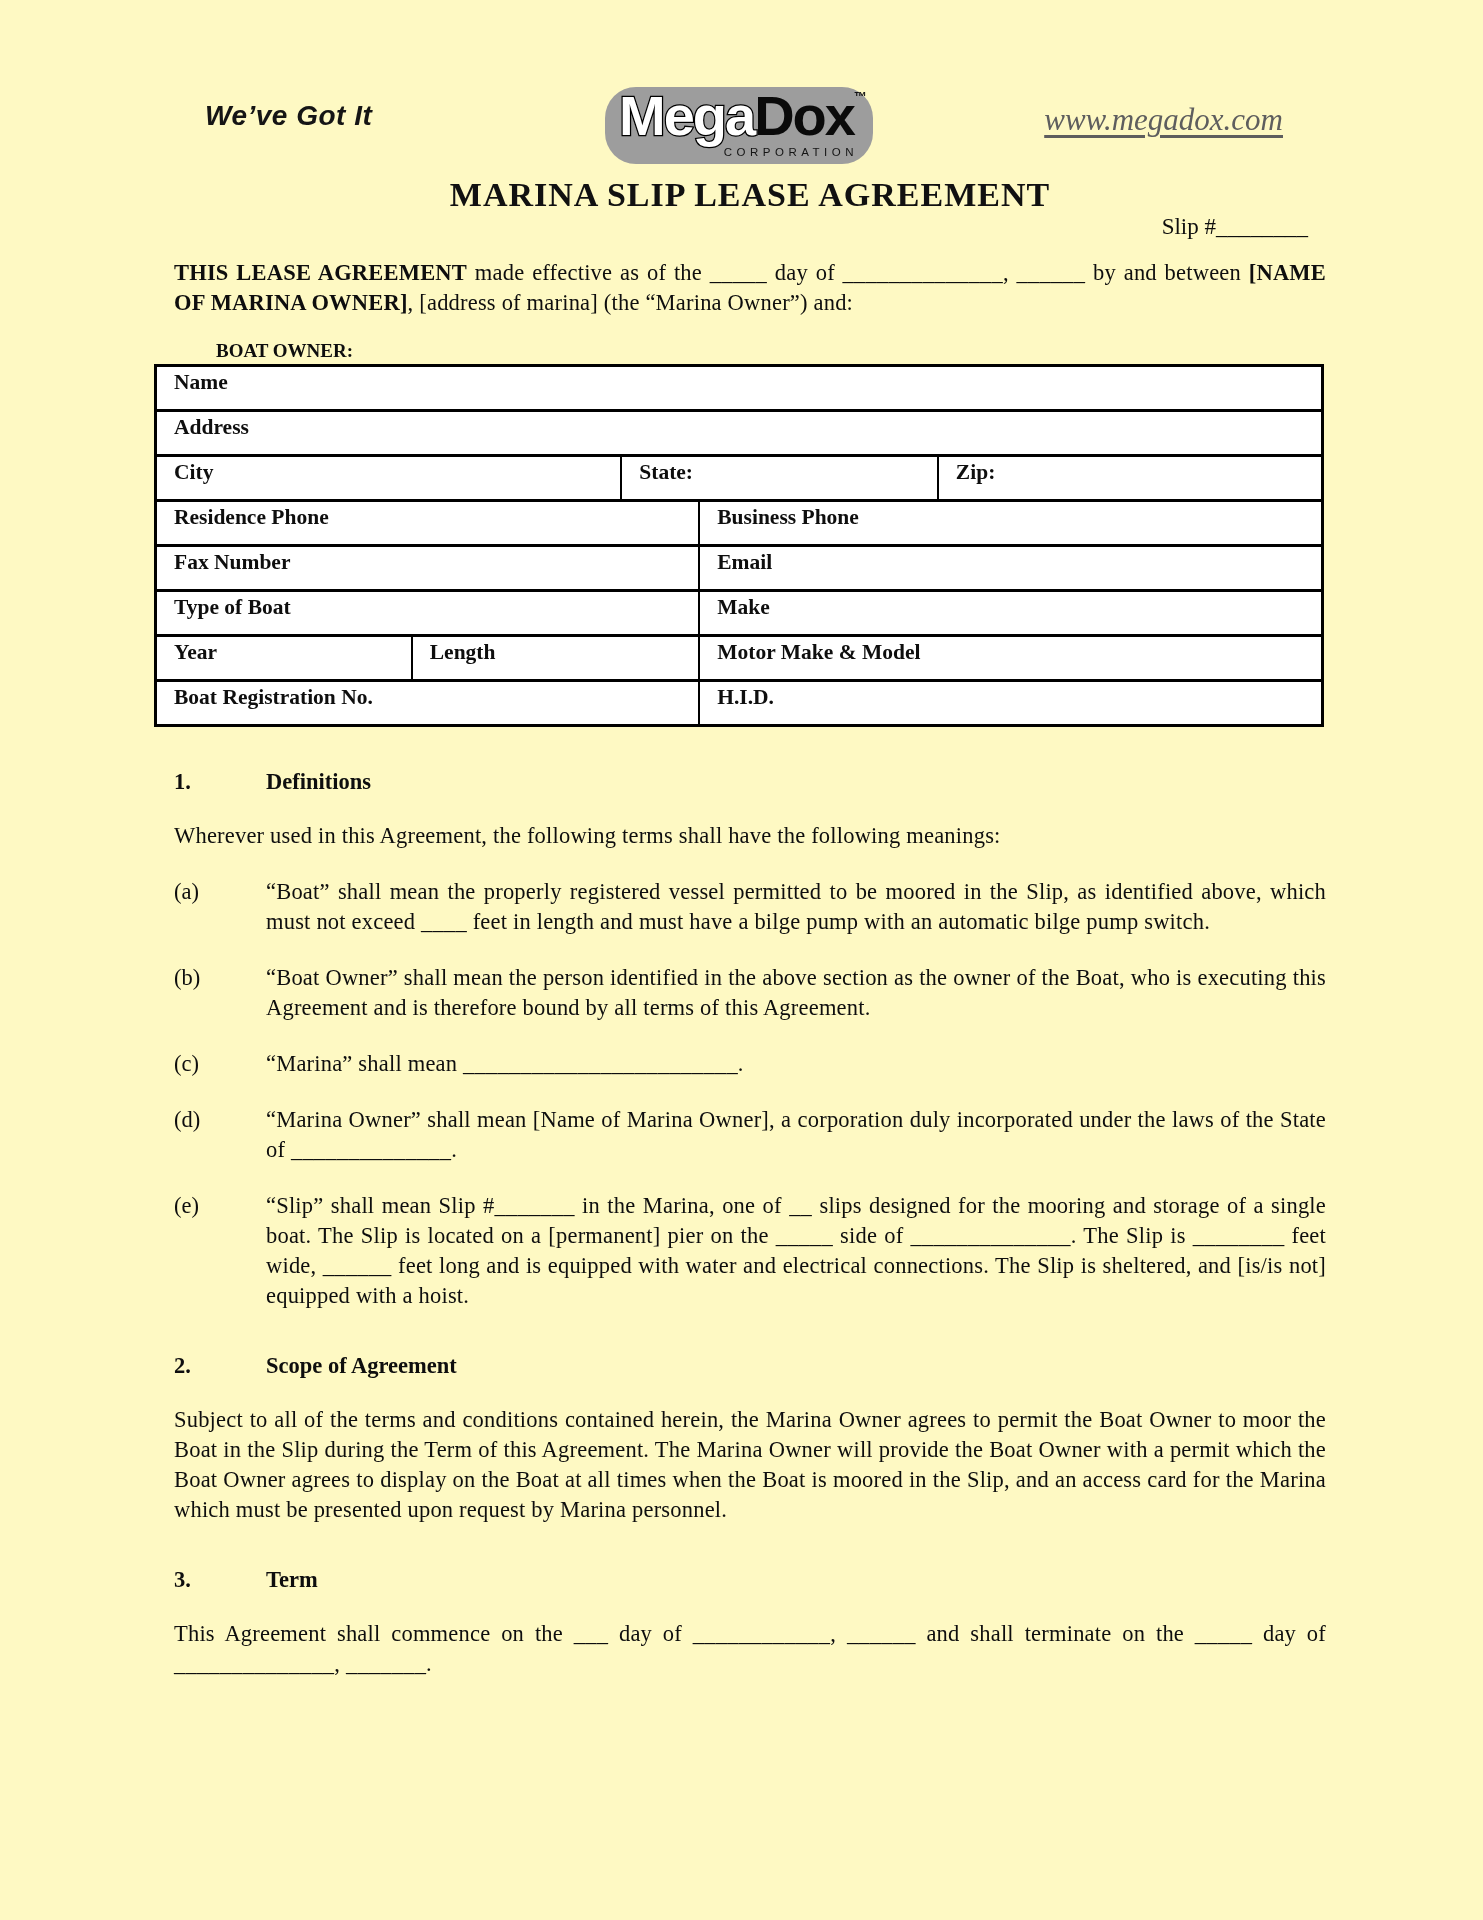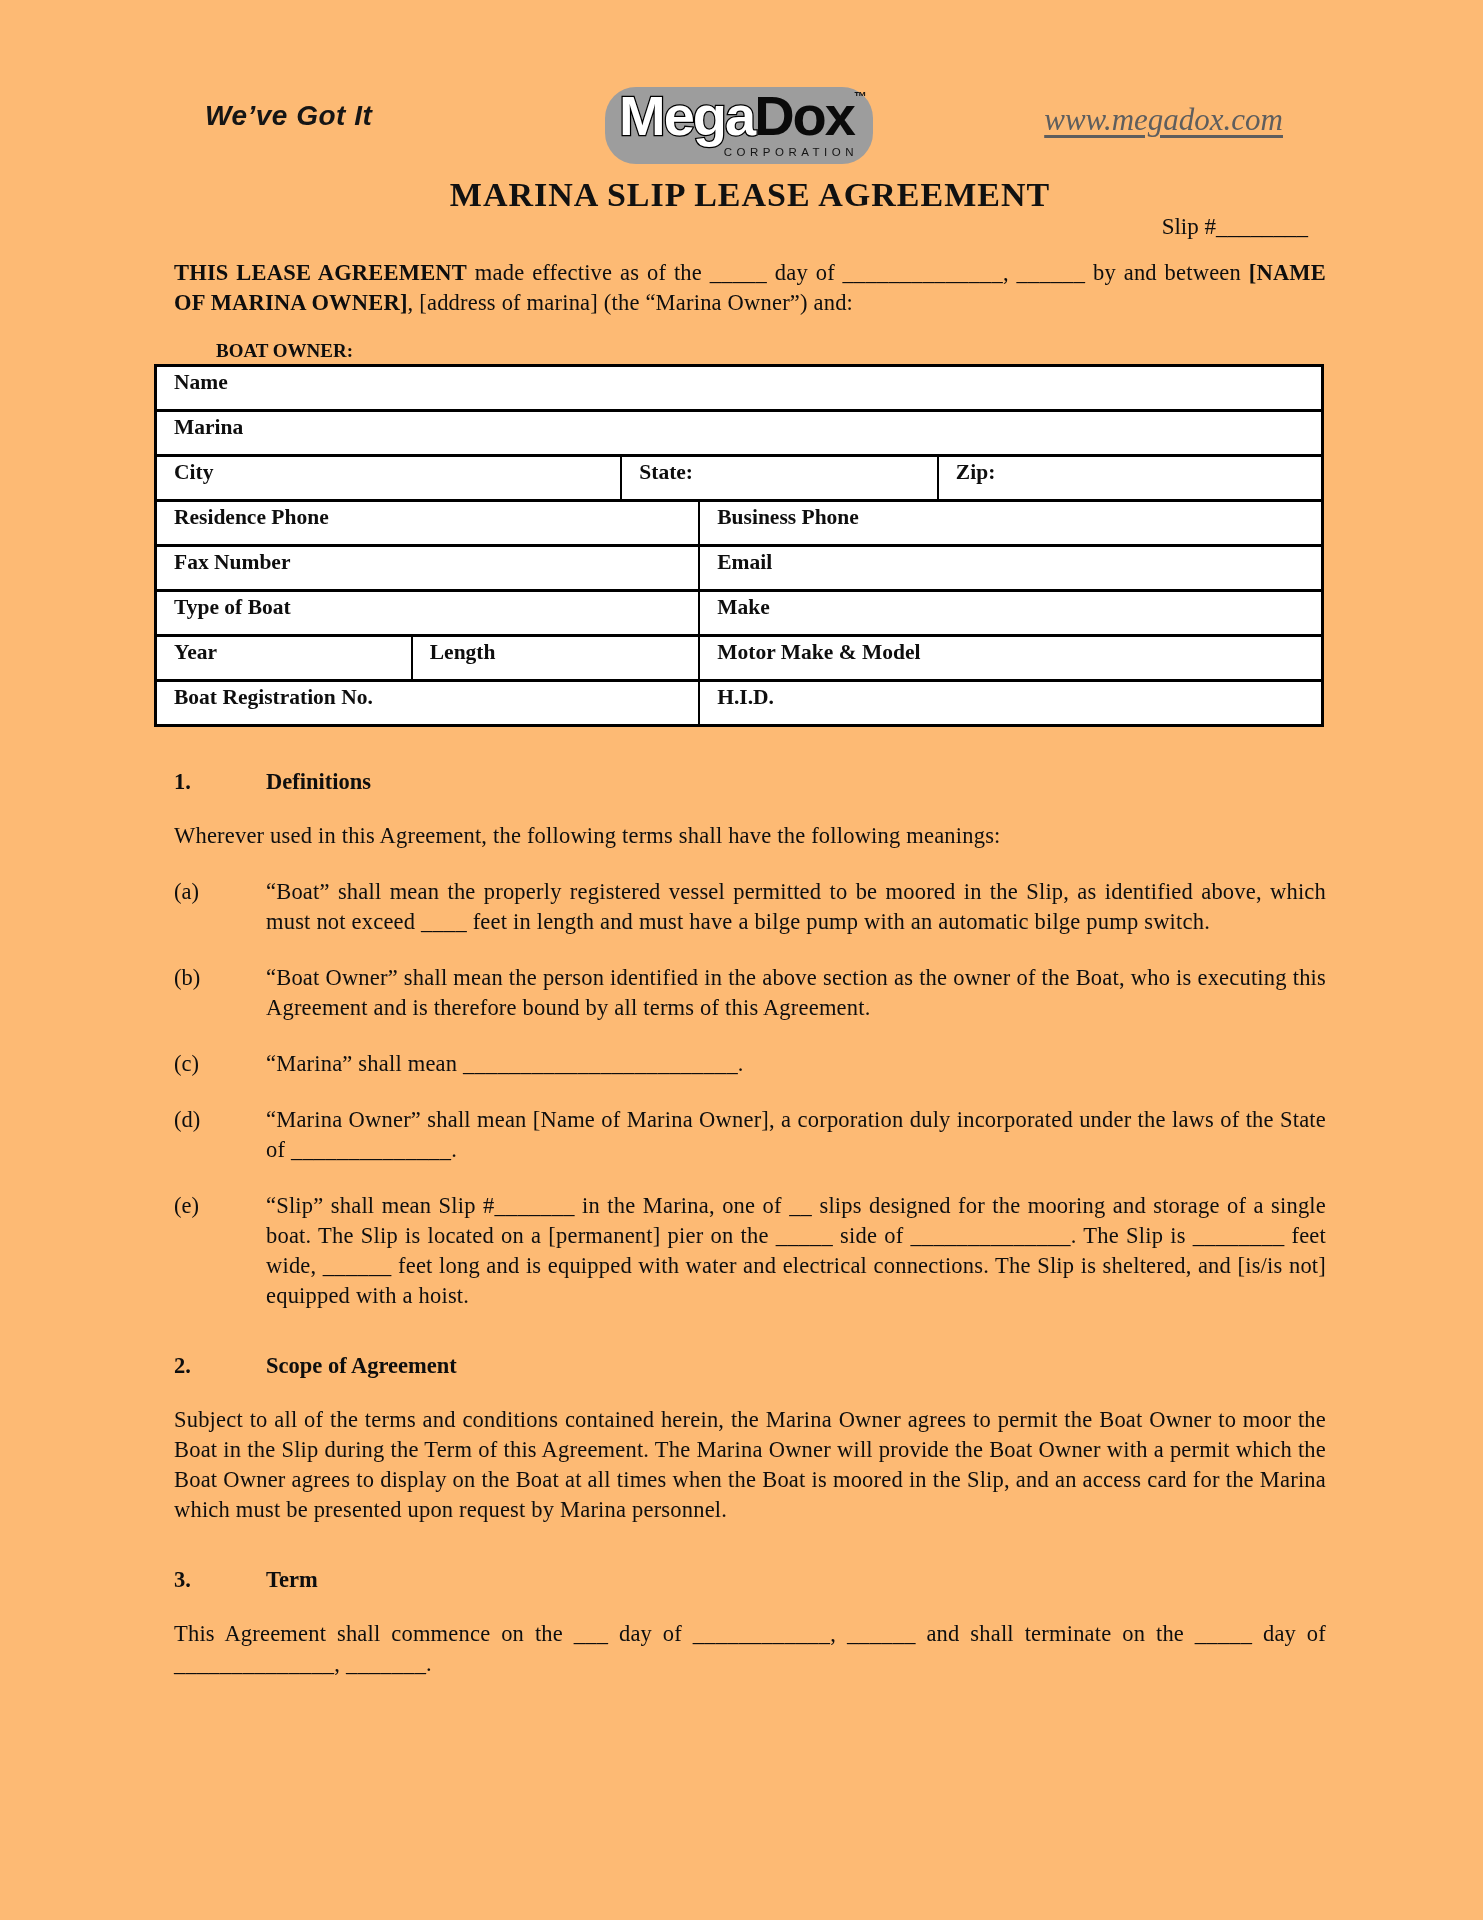--- a/index.html
+++ b/index.html
@@ -1,20 +1,20 @@
 <!DOCTYPE html>
 <html><head>
 <meta charset="utf-8">
 <style>
   html, body { margin: 0; padding: 0; background: #ffffff; }
   .page {
     position: relative;
     width: 1483px;
     height: 1920px;
-    background: #fdba74;
+    background: #fef9c3;
     color: #0e0e0e;
     font-family: "Liberation Serif", serif;
     overflow: hidden;
   }
 
   
   .tagline {
     position: absolute; left: 205px; top: 100px;
     font-family: "Liberation Sans", sans-serif;
     font-weight: 700; font-style: italic;
@@ -143,21 +143,21 @@
 
       <p class="body-text intro"><b>THIS LEASE AGREEMENT</b><span> made effective as of the _____ day of ______________, ______ by and between </span><b>[NAME OF MARINA OWNER]</b><span>, [address of marina] (the “Marina Owner”) and:</span></p>
 
       <div class="bo-heading">BOAT OWNER:</div>
 
       <div class="bo-table">
         <div class="bo-row">
           <div class="bo-cell w100">Name</div>
         </div>
         <div class="bo-row">
-          <div class="bo-cell w100">Marina</div>
+          <div class="bo-cell w100">Address</div>
         </div>
         <div class="bo-row">
           <div class="bo-cell w398">City</div>
           <div class="bo-cell bl w272">State:</div>
           <div class="bo-cell bl w330">Zip:</div>
         </div>
         <div class="bo-row">
           <div class="bo-cell w465">Residence Phone</div>
           <div class="bo-cell bl w535">Business Phone</div>
         </div>

